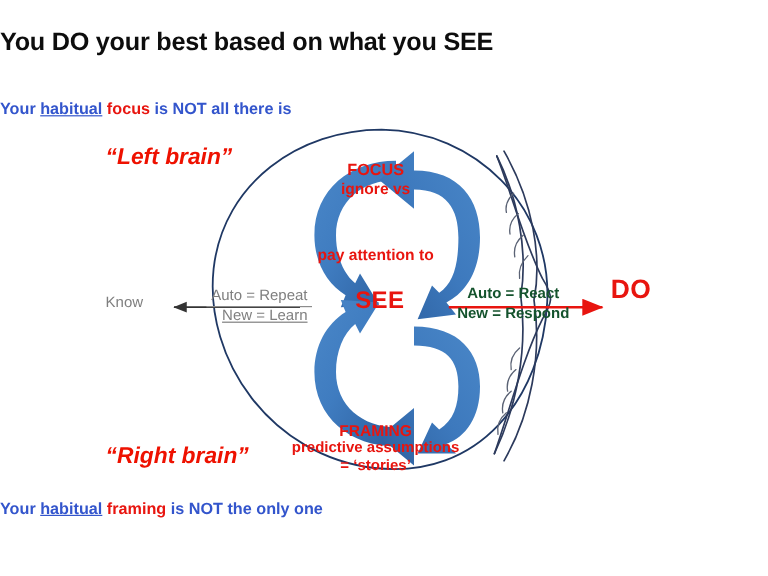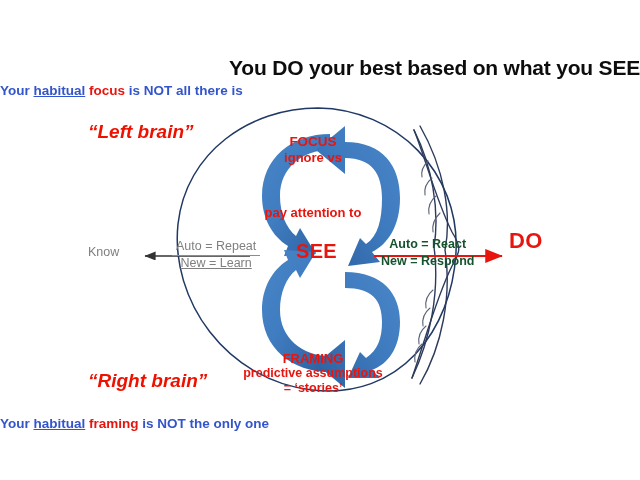--- a/index.html
+++ b/index.html
@@ -22,27 +22,26 @@
     width: 640px;
     height: 480px;
   }
 
   
   .title {
     position: absolute;
     left: 0;
     top: 24px;
     width: 640px;
-    text-align: right;
+    text-align: left;
     font-size: 21px;
     font-weight: bold;
     letter-spacing: -0.2px;
     color: #0d0d0d;
     white-space: nowrap;
-    margin-top: 32px;
   }
 
   
   .caption {
     position: absolute;
     width: 640px;
     left: 0;
     text-align: left;
     font-size: 13.5px;
     font-weight: bold;
@@ -98,21 +97,21 @@
     position: absolute;
     text-align: center;
     white-space: nowrap;
     line-height: 1.08;
   }
   .frac .num, .frac .den {
     display: block;
     font-size: 12.5px;
     padding: 0 4px;
   }
-  .frac-left { left: 172px; top: 240px; color: #7f7f7f; }
+  .frac-left { left: 172px; top: 240px; color: #7f7f7f; text-align: right; }
   .frac-left .num { border-bottom: 1.6px solid #8c8c8c; padding-bottom: 1px; }
   .frac-left .den { padding-top: 1px; text-decoration: underline; }
 
   .frac-right { left: 377px; top: 238px; color: #14532d; font-weight: bold; }
   .frac-right .num { font-size: 12.5px; padding-bottom: 1px; }
   .frac-right .den { font-size: 12.5px; padding-top: 2px; }
 
   
   .loop-label {
     position: absolute;

